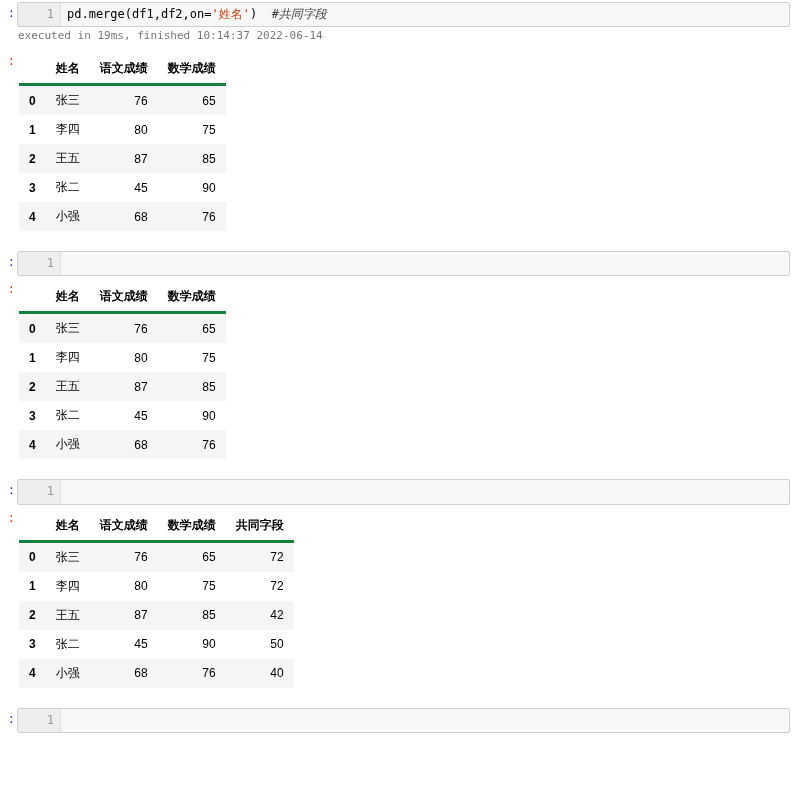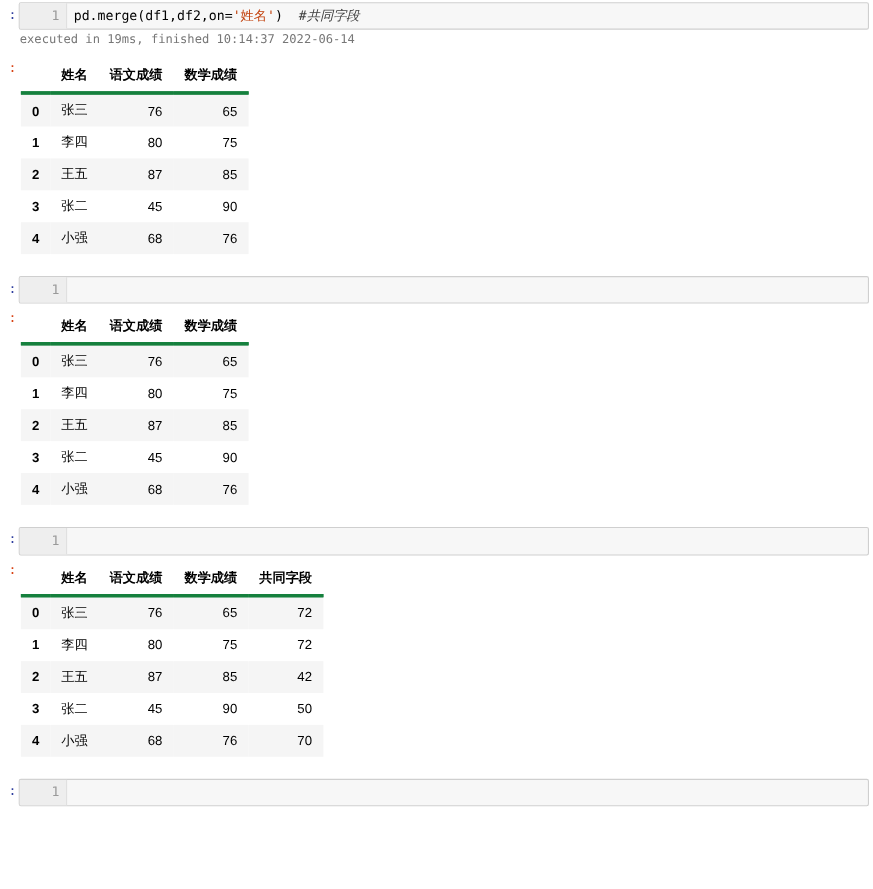--- a/index.html
+++ b/index.html
@@ -256,21 +256,21 @@
                   <td>张二</td>
                   <td>45</td>
                   <td>90</td>
                   <td>50</td>
                 </tr>
                 <tr class="even">
                   <td class="idx">4</td>
                   <td>小强</td>
                   <td>68</td>
                   <td>76</td>
-                  <td>70</td>
+                  <td>40</td>
                 </tr>
               </tbody>
             </table>
           </div>
         </div>
       </div>
     </div>
     <div class="cell-block">
       <div class="input-wrap">
         <div class="prompt">:</div>

